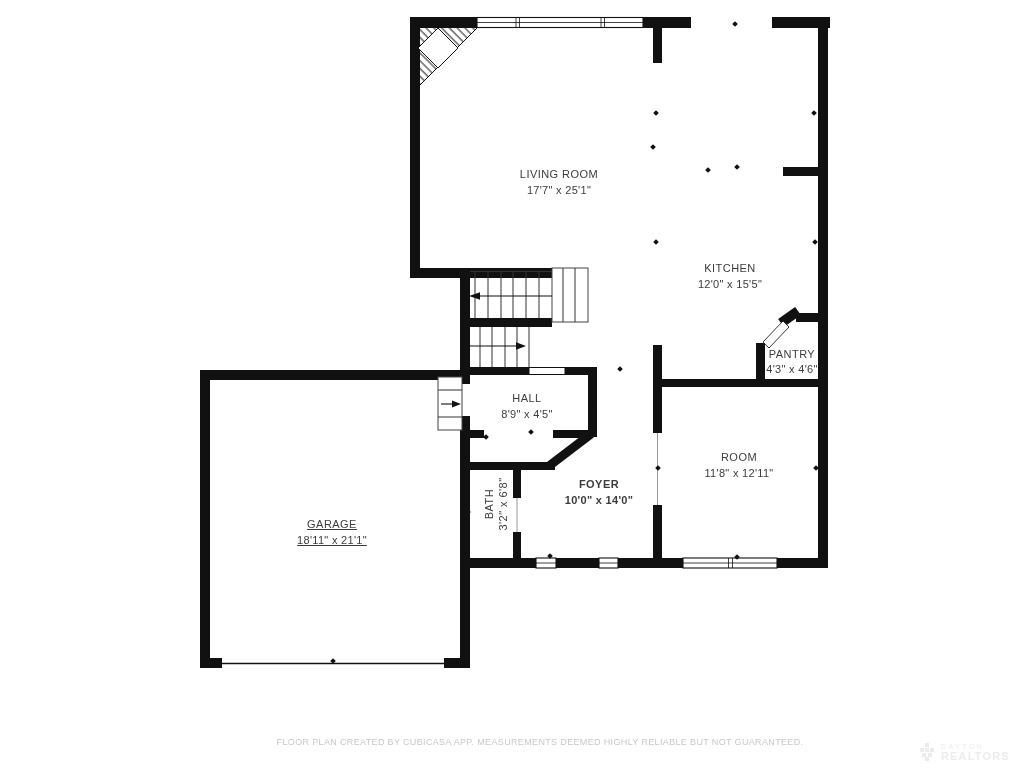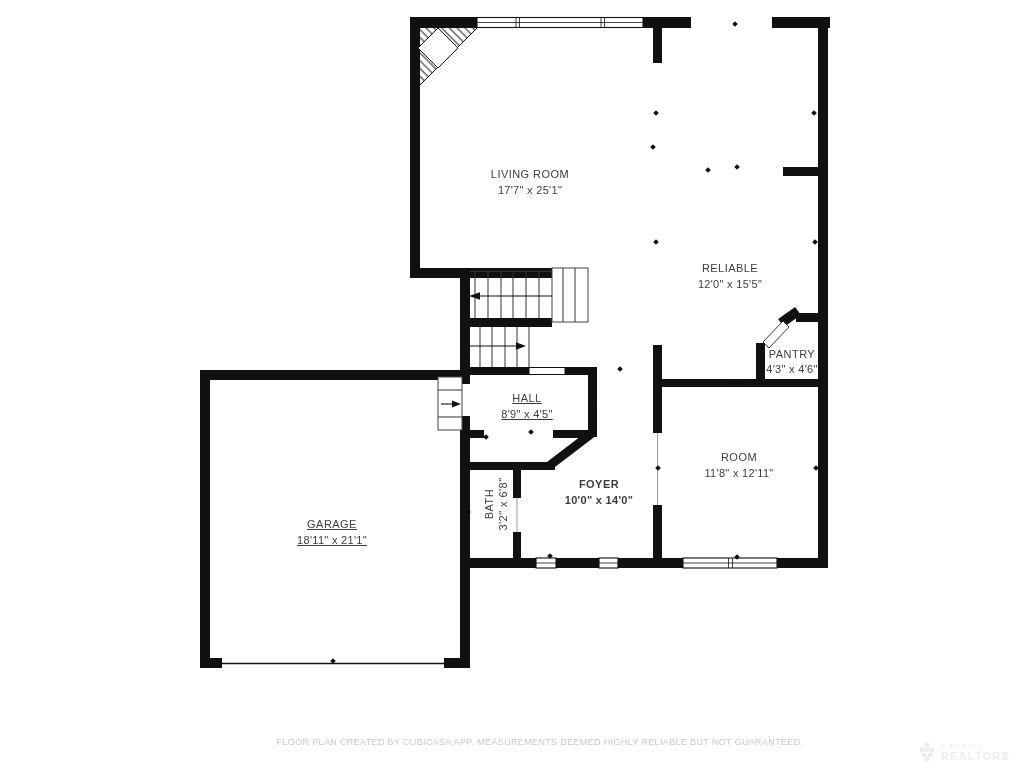--- a/index.html
+++ b/index.html
@@ -147,33 +147,33 @@
     <rect x="331" y="659" width="4" height="4" transform="rotate(45 333 661)"></rect>
     <rect x="466" y="510" width="4" height="4" transform="rotate(45 468 512)"></rect>
     <rect x="548" y="554" width="4" height="4" transform="rotate(45 550 556)"></rect>
     <rect x="735" y="555" width="4" height="4" transform="rotate(45 737 557)"></rect>
     <rect x="484" y="435" width="4" height="4" transform="rotate(45 486 437)"></rect>
     <rect x="529" y="430" width="4" height="4" transform="rotate(45 531 432)"></rect>
     <rect x="592" y="401" width="4" height="4" transform="rotate(45 594 403)"></rect>
   </g>
 </svg>
 
-  <div class="room-label" style="left:530px;top:167px;">
+  <div class="room-label" style="left:559px;top:167px;">
     <div>LIVING ROOM</div>
     <div class="dims">17'7" x 25'1"</div>
   </div>
   <div class="room-label" style="left:730px;top:261px;">
-    <div>RELIABLE</div>
+    <div>KITCHEN</div>
     <div class="dims">12'0" x 15'5"</div>
   </div>
   <div class="room-label small" style="left:792px;top:347px;">
     <div>PANTRY</div>
     <div class="dims">4'3" x 4'6"</div>
   </div>
-  <div class="room-label" style="left:527px;top:391px;text-decoration:underline;">
+  <div class="room-label" style="left:527px;top:391px;">
     <div>HALL</div>
     <div class="dims">8'9" x 4'5"</div>
   </div>
   <div class="room-label" style="left:599px;top:477px;font-weight:bold;">
     <div>FOYER</div>
     <div class="dims">10'0" x 14'0"</div>
   </div>
   <div class="room-label" style="left:739px;top:450px;">
     <div>ROOM</div>
     <div class="dims">11'8" x 12'11"</div>

